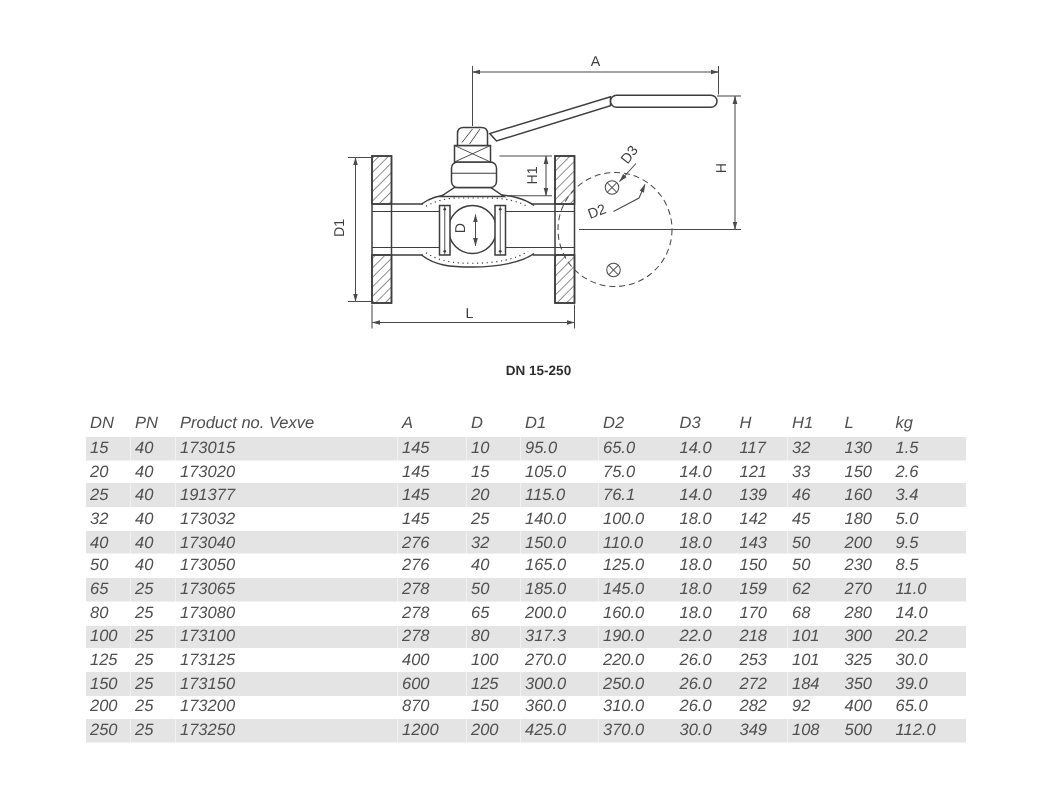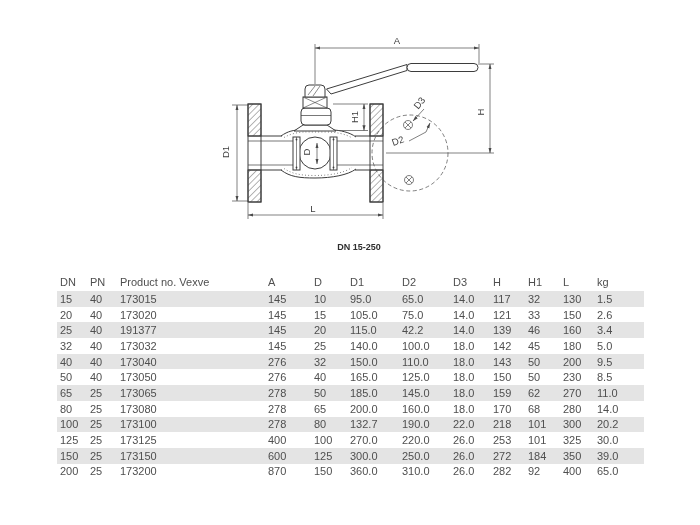--- a/index.html
+++ b/index.html
@@ -3,21 +3,21 @@
 <meta charset="utf-8">
 <style>
   html,body{margin:0;padding:0;background:#fff;}
   .page{position:relative;width:700px;height:525px;background:#ffffff;overflow:hidden;
         font-family:"Liberation Sans",sans-serif;}
   .drawing-svg{position:absolute;left:0;top:0;}
   .dimtext{font-family:"Liberation Sans",sans-serif;font-size:9.5px;fill:#3f3f3f;}
   .caption{font-family:"Liberation Sans",sans-serif;font-size:9px;font-weight:bold;fill:#2e2e2e;}
   .table-wrap{position:absolute;left:57px;top:272px;}
   table.spec{border-collapse:collapse;table-layout:fixed;width:587px;
-             font-size:11px;color:#4f4f4f;}
+             font-size:11px;color:#4f4f4f;font-style:italic;}
   table.spec th{font-weight:normal;text-align:left;height:19px;padding:0 0 0 3px;
                 vertical-align:middle;white-space:nowrap;overflow:hidden;}
   table.spec td{height:15.7px;padding:0 0 0 3px;vertical-align:middle;
                 white-space:nowrap;overflow:hidden;}
   table.spec tbody tr:nth-child(odd){background:#e4e4e4;}
   col.c0{width:30px}col.c1{width:30px}col.c2{width:148px}col.c3{width:46px}
   col.c4{width:36px}col.c5{width:52px}col.c6{width:51px}col.c7{width:40px}
   col.c8{width:35px}col.c9{width:35px}col.c10{width:34px}col.c11{width:50px}
 </style>
 </head>
@@ -223,21 +223,21 @@
             <td>150</td>
             <td>2.6</td>
           </tr>
           <tr>
             <td>25</td>
             <td>40</td>
             <td>191377</td>
             <td>145</td>
             <td>20</td>
             <td>115.0</td>
-            <td>42.2</td>
+            <td>76.1</td>
             <td>14.0</td>
             <td>139</td>
             <td>46</td>
             <td>160</td>
             <td>3.4</td>
           </tr>
           <tr>
             <td>32</td>
             <td>40</td>
             <td>173032</td>
@@ -306,21 +306,21 @@
             <td>68</td>
             <td>280</td>
             <td>14.0</td>
           </tr>
           <tr>
             <td>100</td>
             <td>25</td>
             <td>173100</td>
             <td>278</td>
             <td>80</td>
-            <td>132.7</td>
+            <td>317.3</td>
             <td>190.0</td>
             <td>22.0</td>
             <td>218</td>
             <td>101</td>
             <td>300</td>
             <td>20.2</td>
           </tr>
           <tr>
             <td>125</td>
             <td>25</td>
@@ -356,17 +356,31 @@
             <td>870</td>
             <td>150</td>
             <td>360.0</td>
             <td>310.0</td>
             <td>26.0</td>
             <td>282</td>
             <td>92</td>
             <td>400</td>
             <td>65.0</td>
           </tr>
+          <tr>
+            <td>250</td>
+            <td>25</td>
+            <td>173250</td>
+            <td>1200</td>
+            <td>200</td>
+            <td>425.0</td>
+            <td>370.0</td>
+            <td>30.0</td>
+            <td>349</td>
+            <td>108</td>
+            <td>500</td>
+            <td>112.0</td>
+          </tr>
         </tbody>
     </table>
   </div>
 
 </div>
 
 </body></html>

